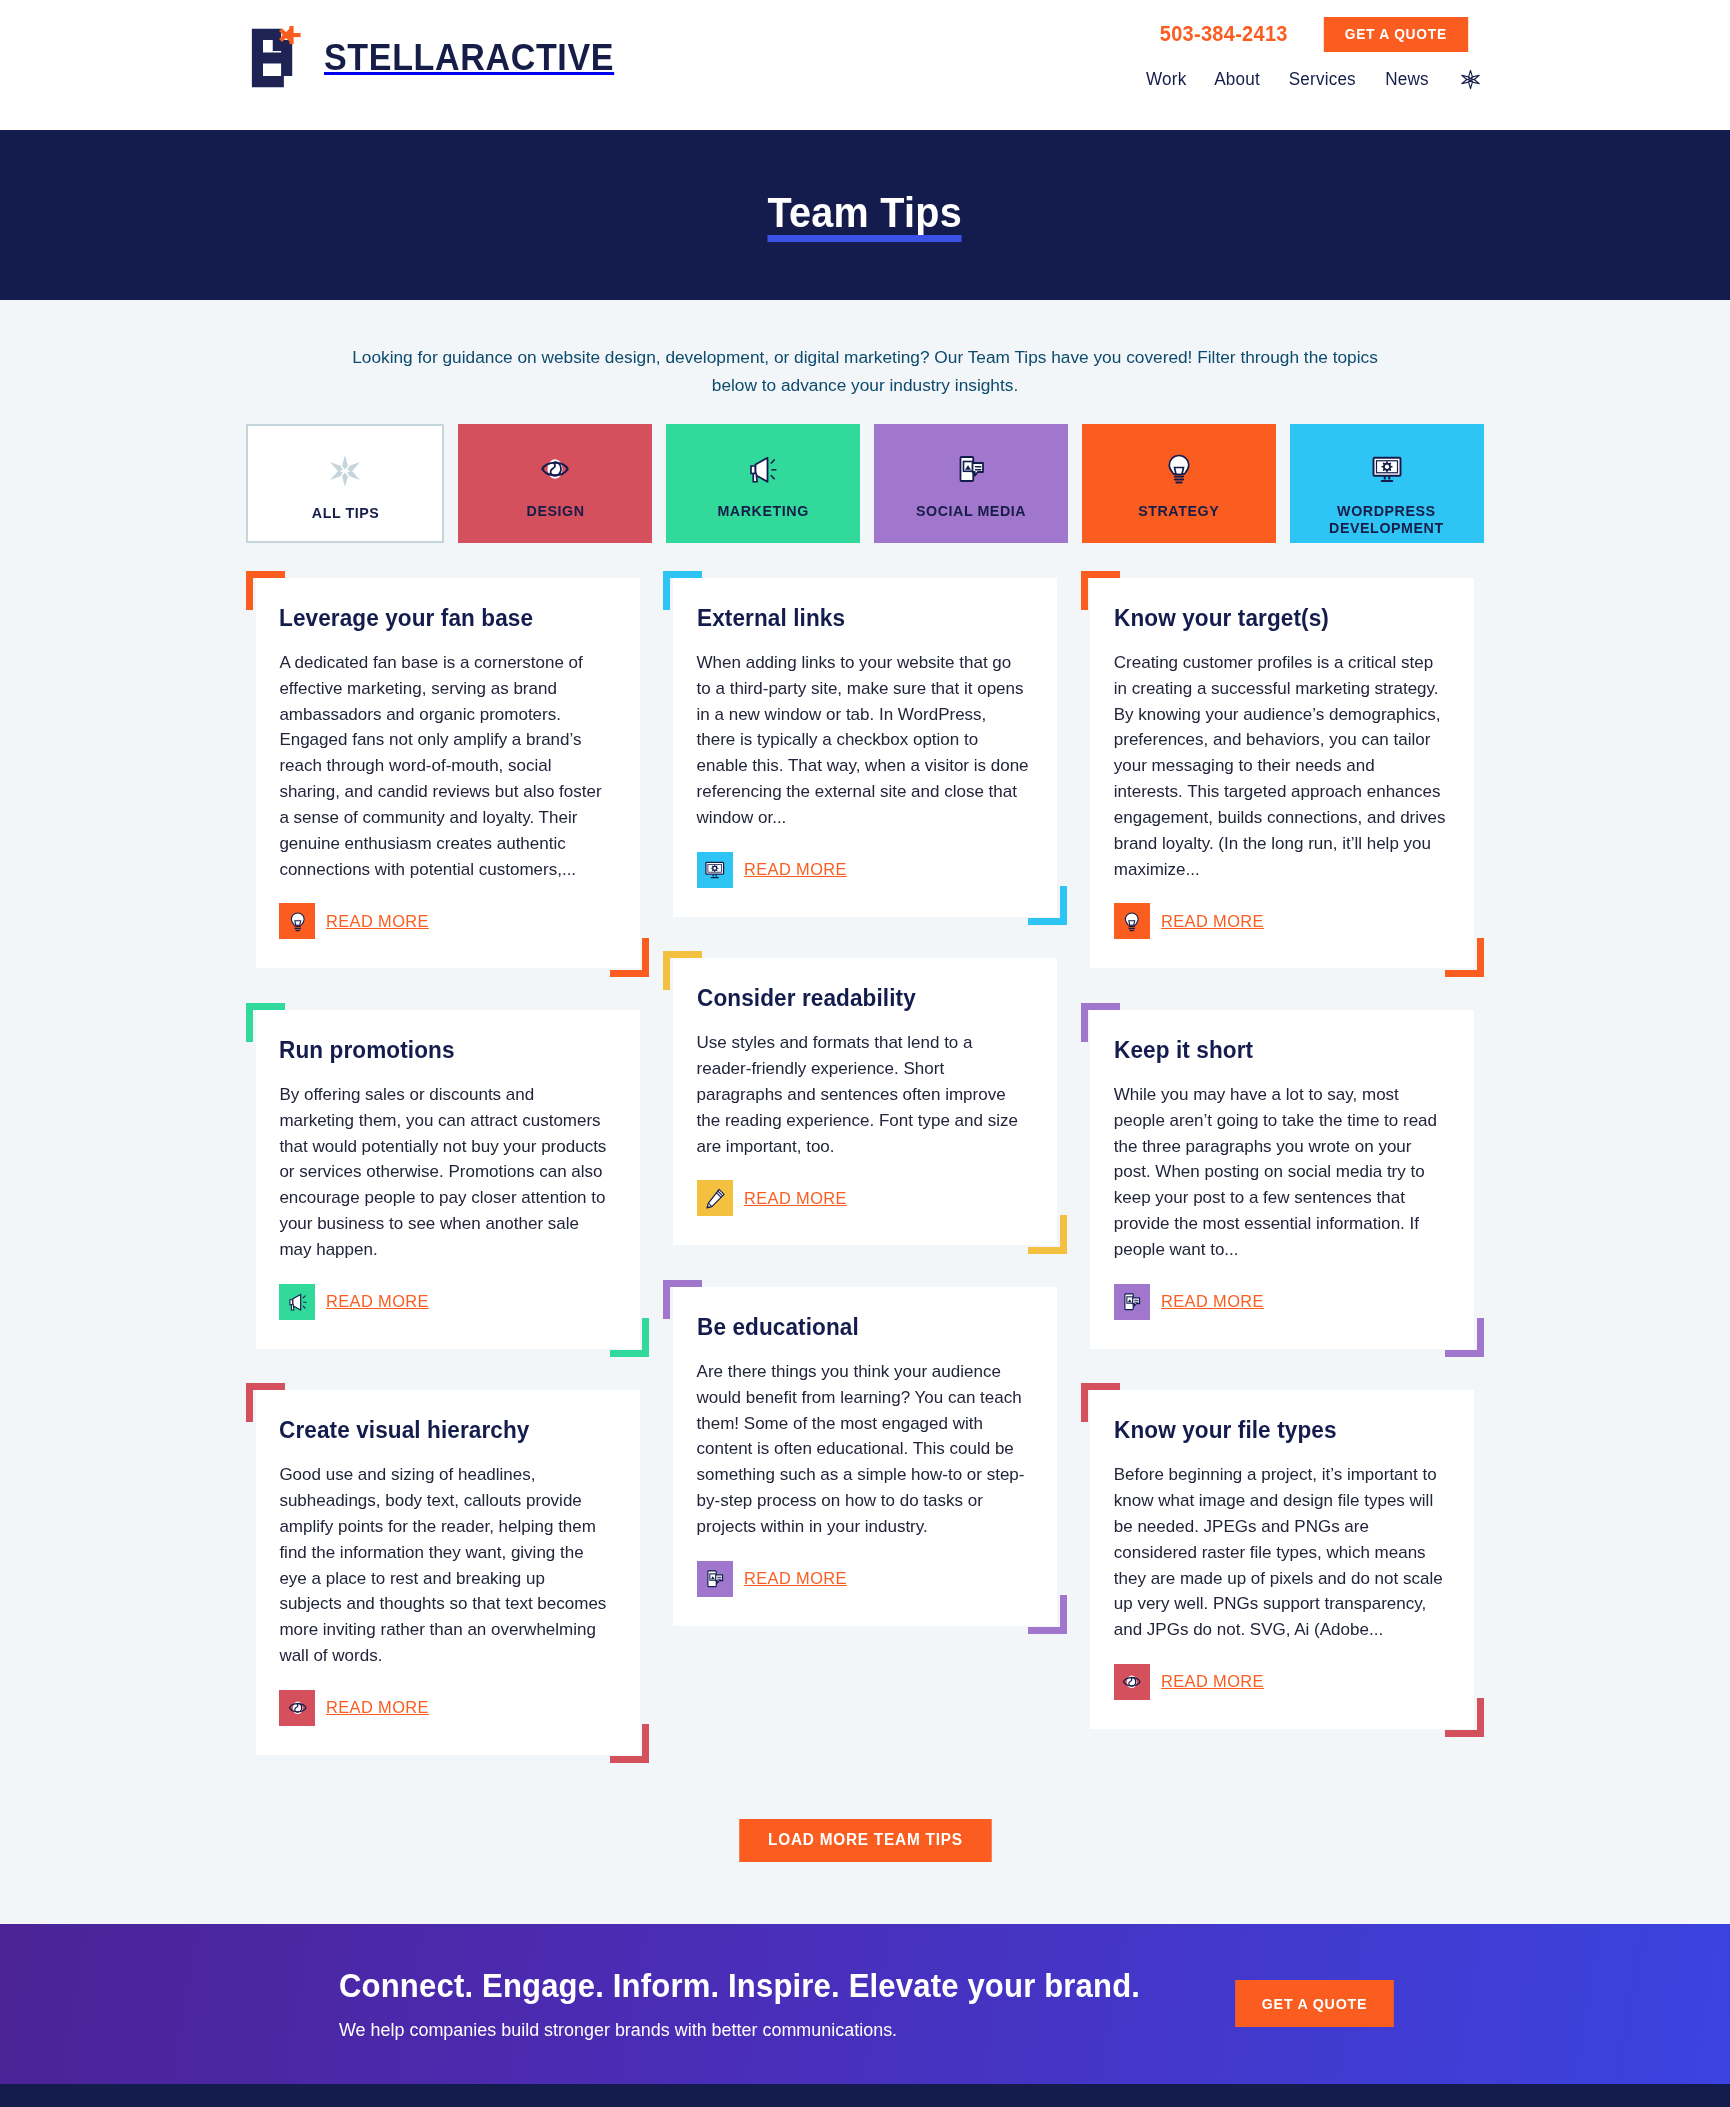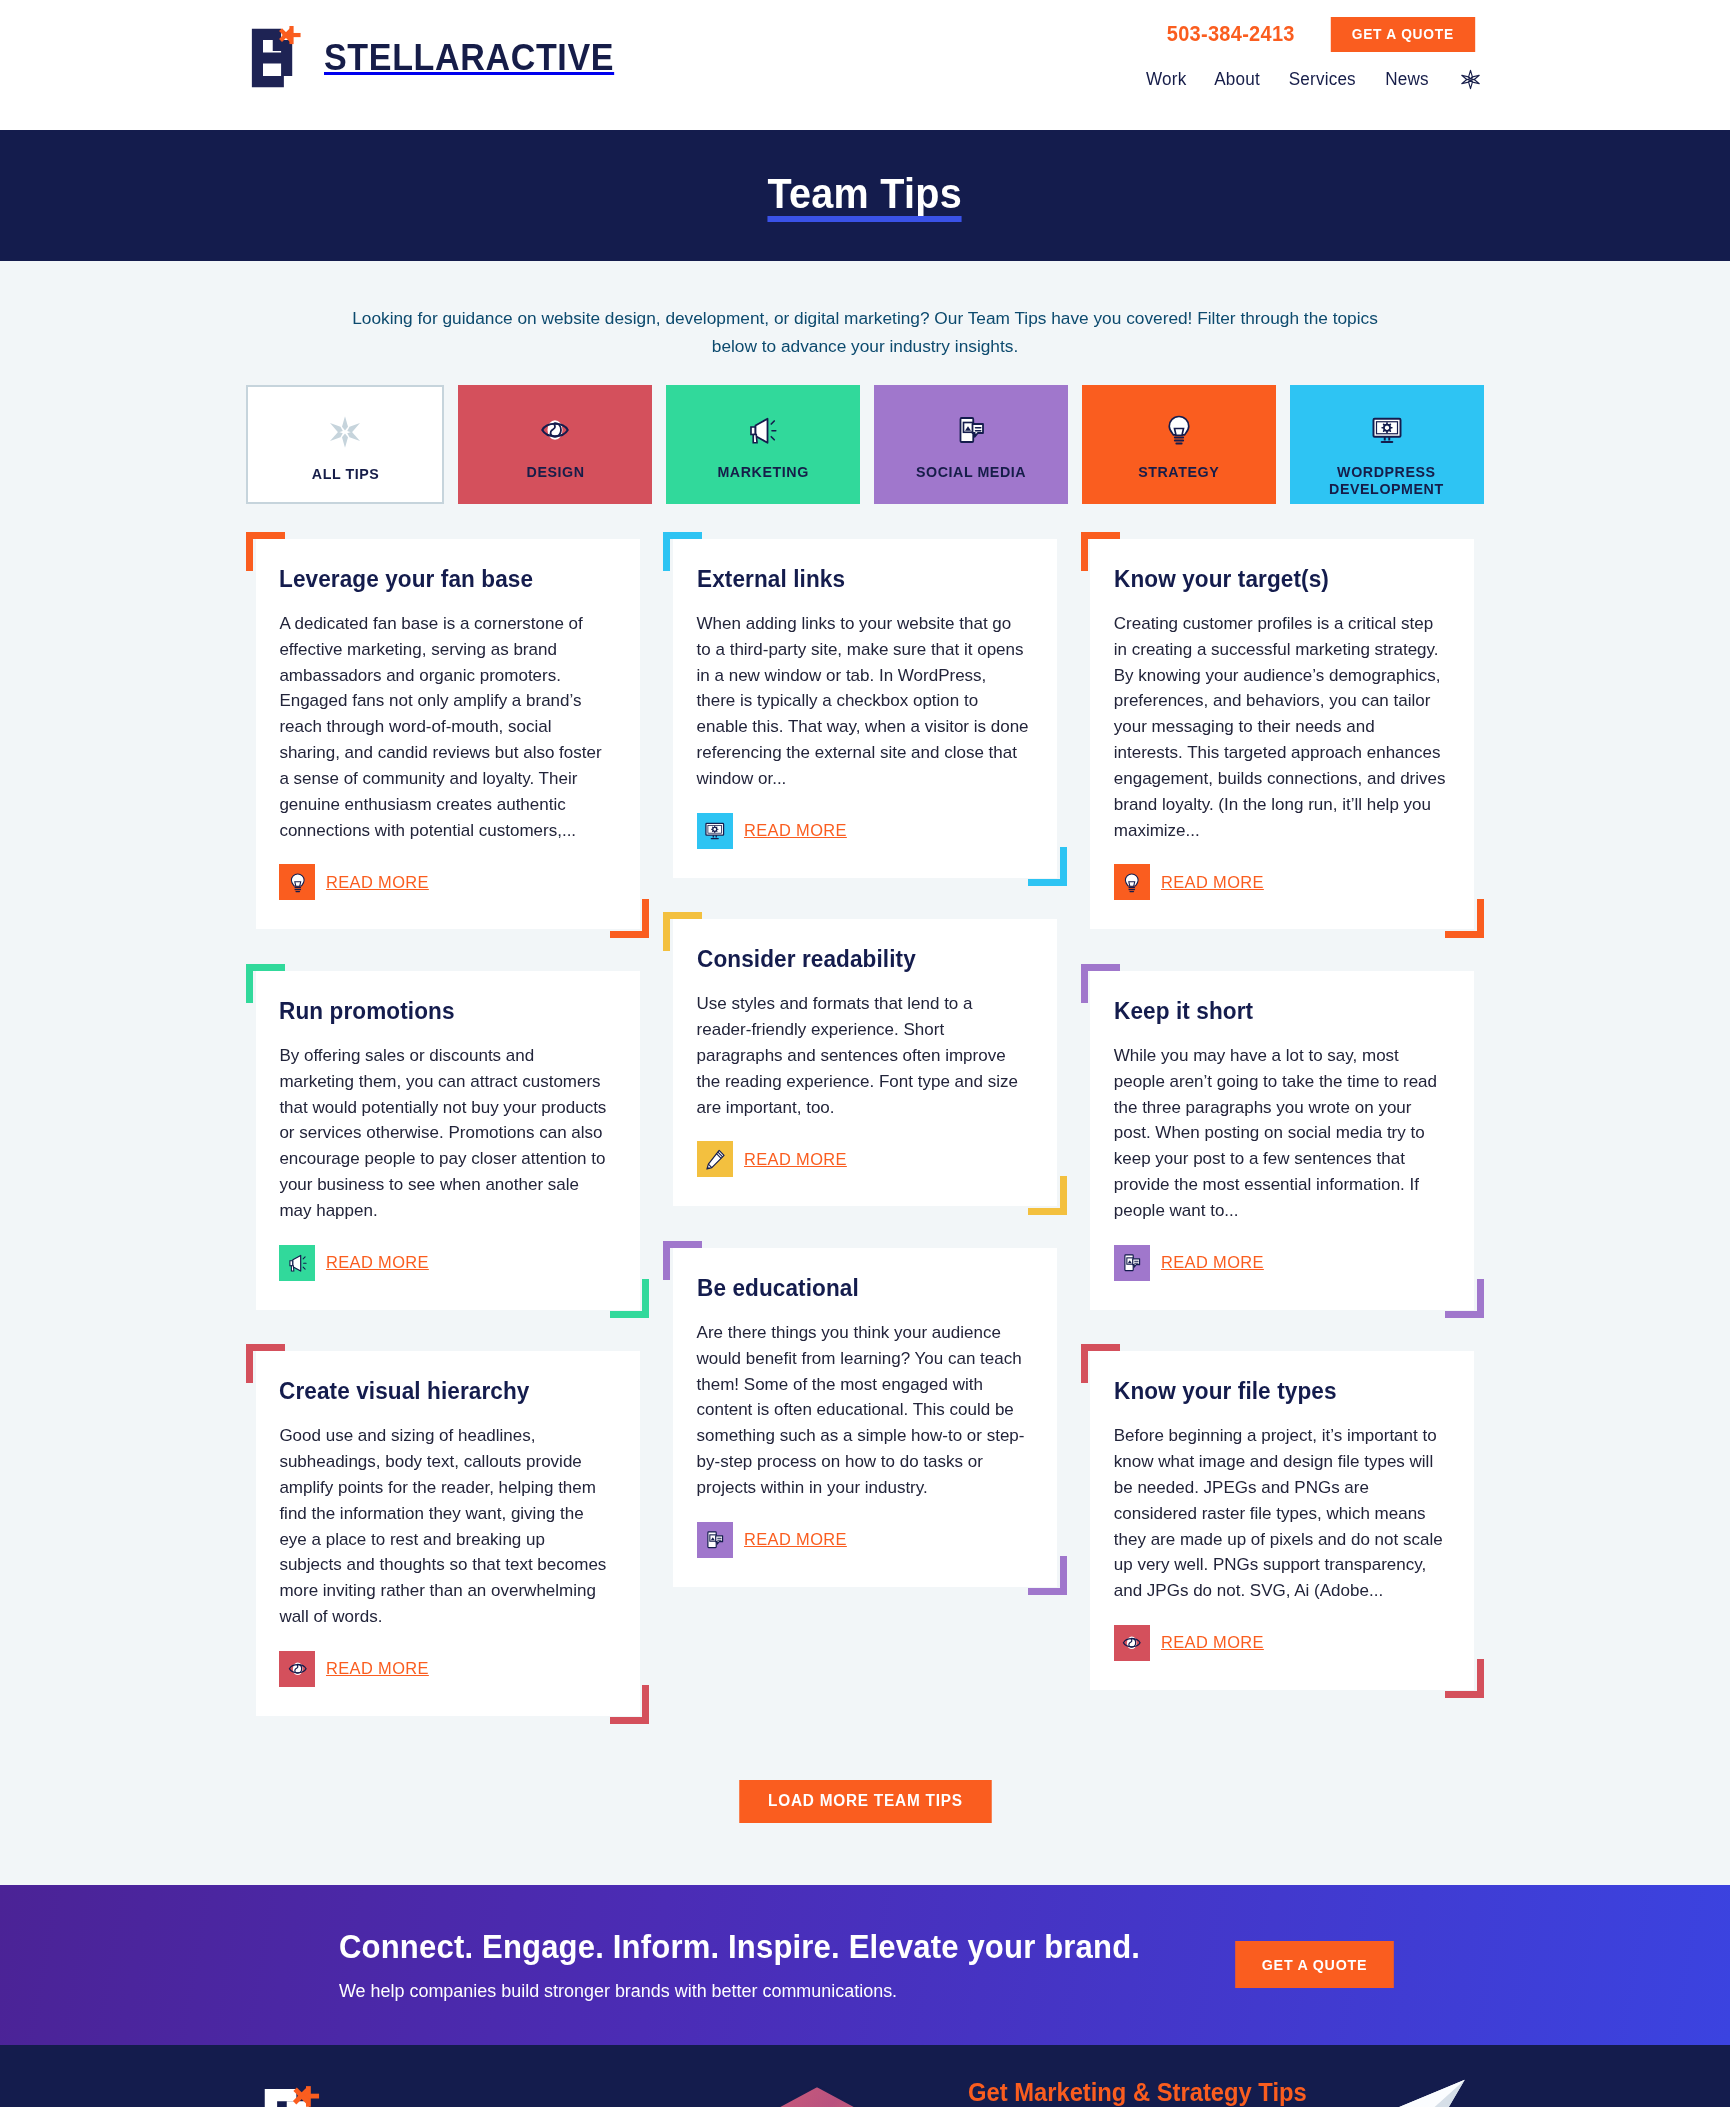--- a/index.html
+++ b/index.html
@@ -27,21 +27,21 @@
     display: flex; align-items: center; gap: 15px;
   }
   .logo-mark { width: 60px; height: 64px; display: block; }
   .logo-text {
     font-family: "Liberation Sans Narrow", "Liberation Sans", sans-serif;
     font-size: 37px; font-weight: 700; letter-spacing: 0.7px;
     color: #161d49; transform: scaleX(0.92); transform-origin: left center;
     white-space: nowrap;
   }
   .header-top-right {
-    position: absolute; right: 9px; top: 16.6px;
+    position: absolute; right: 16px; top: 16.6px;
     display: flex; align-items: center; gap: 28px; justify-content: space-between;
   }
   .phone-link {
     font-family: "Liberation Sans Narrow", "Liberation Sans", sans-serif;
     color: #fa5d1f; font-size: 21.5px; font-weight: 700; letter-spacing: 0.3px;
     text-decoration: none; transform: scaleX(0.93);
   }
   .quote-btn {
     background: #fa5d1f; color: #fff; border: none;
     font-family: "Liberation Sans Narrow", "Liberation Sans", sans-serif;
@@ -54,21 +54,21 @@
   }
   .nav a {
     font-family: "Liberation Sans Narrow", "Liberation Sans", sans-serif;
     color: #161d49; font-size: 18px; text-decoration: none; letter-spacing: 0.2px;
     transform: scaleX(0.95);
   }
   .nav-star { width: 21px; height: 21px; margin-left: 4.2px; cursor: pointer; }
 
   
   .hero {
-    background: #141c4d; height: 131px;
+    background: #141c4d; height: 170px;
     display: flex; align-items: center; justify-content: center;
   }
   .hero-title {
     font-family: "Liberation Sans Narrow", "Liberation Sans", sans-serif;
     color: #ffffff; font-size: 43px; font-weight: 700;
     letter-spacing: 0.3px; transform: scaleX(0.92);
     position: relative; padding-bottom: 4.2px;
   }
   .hero-title::after {
     content: ""; position: absolute; left: 0; right: 0; bottom: 0;

